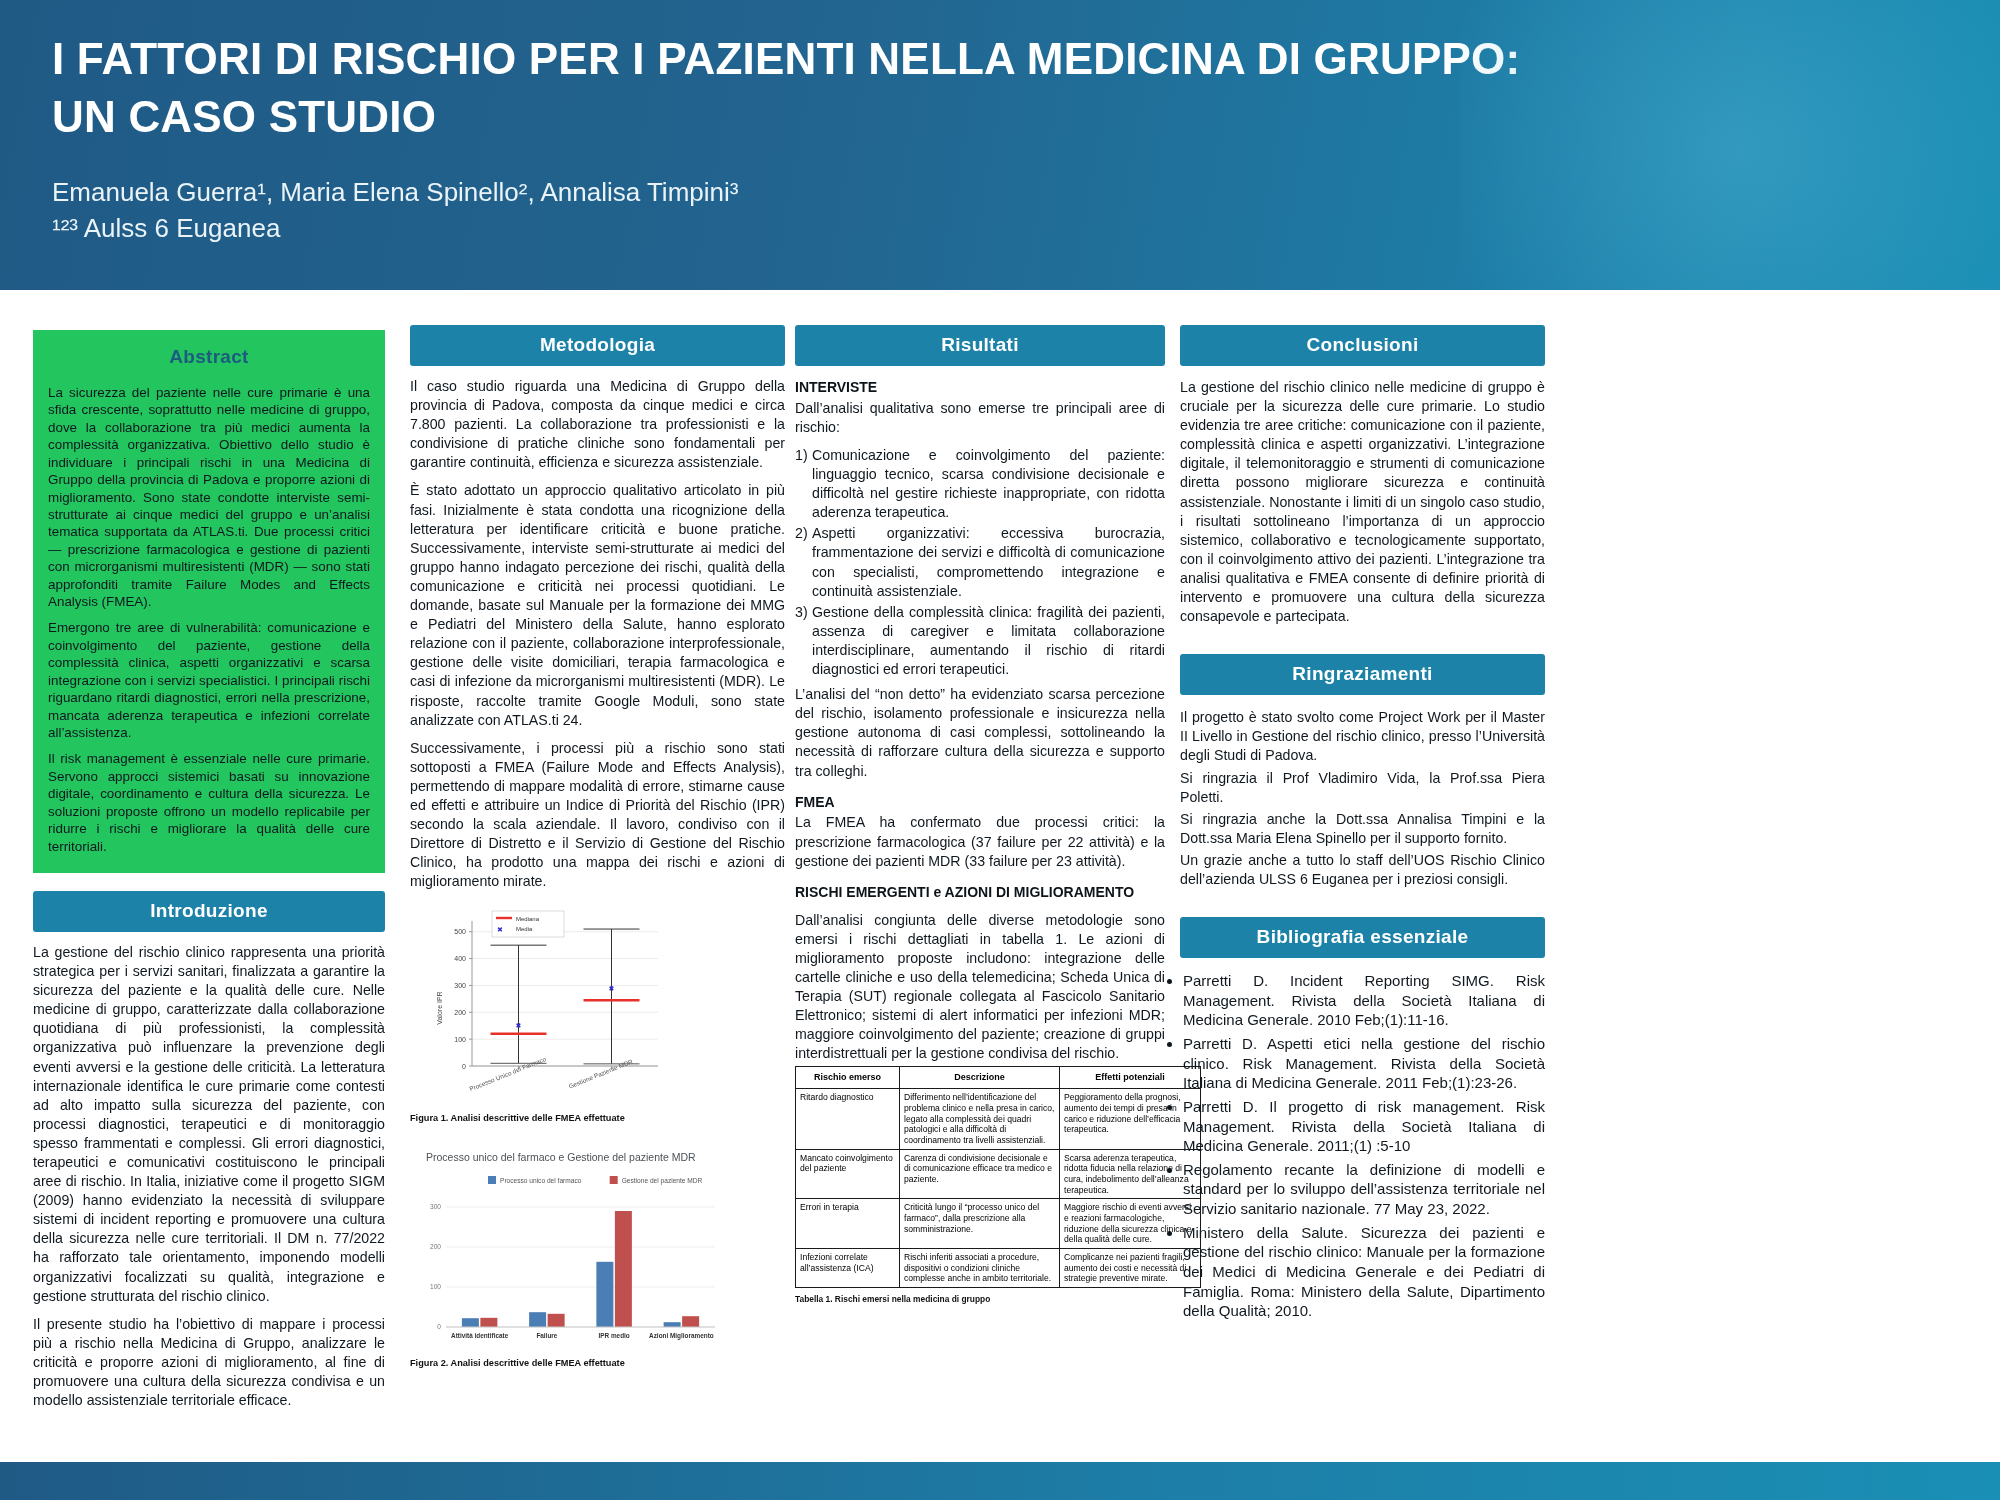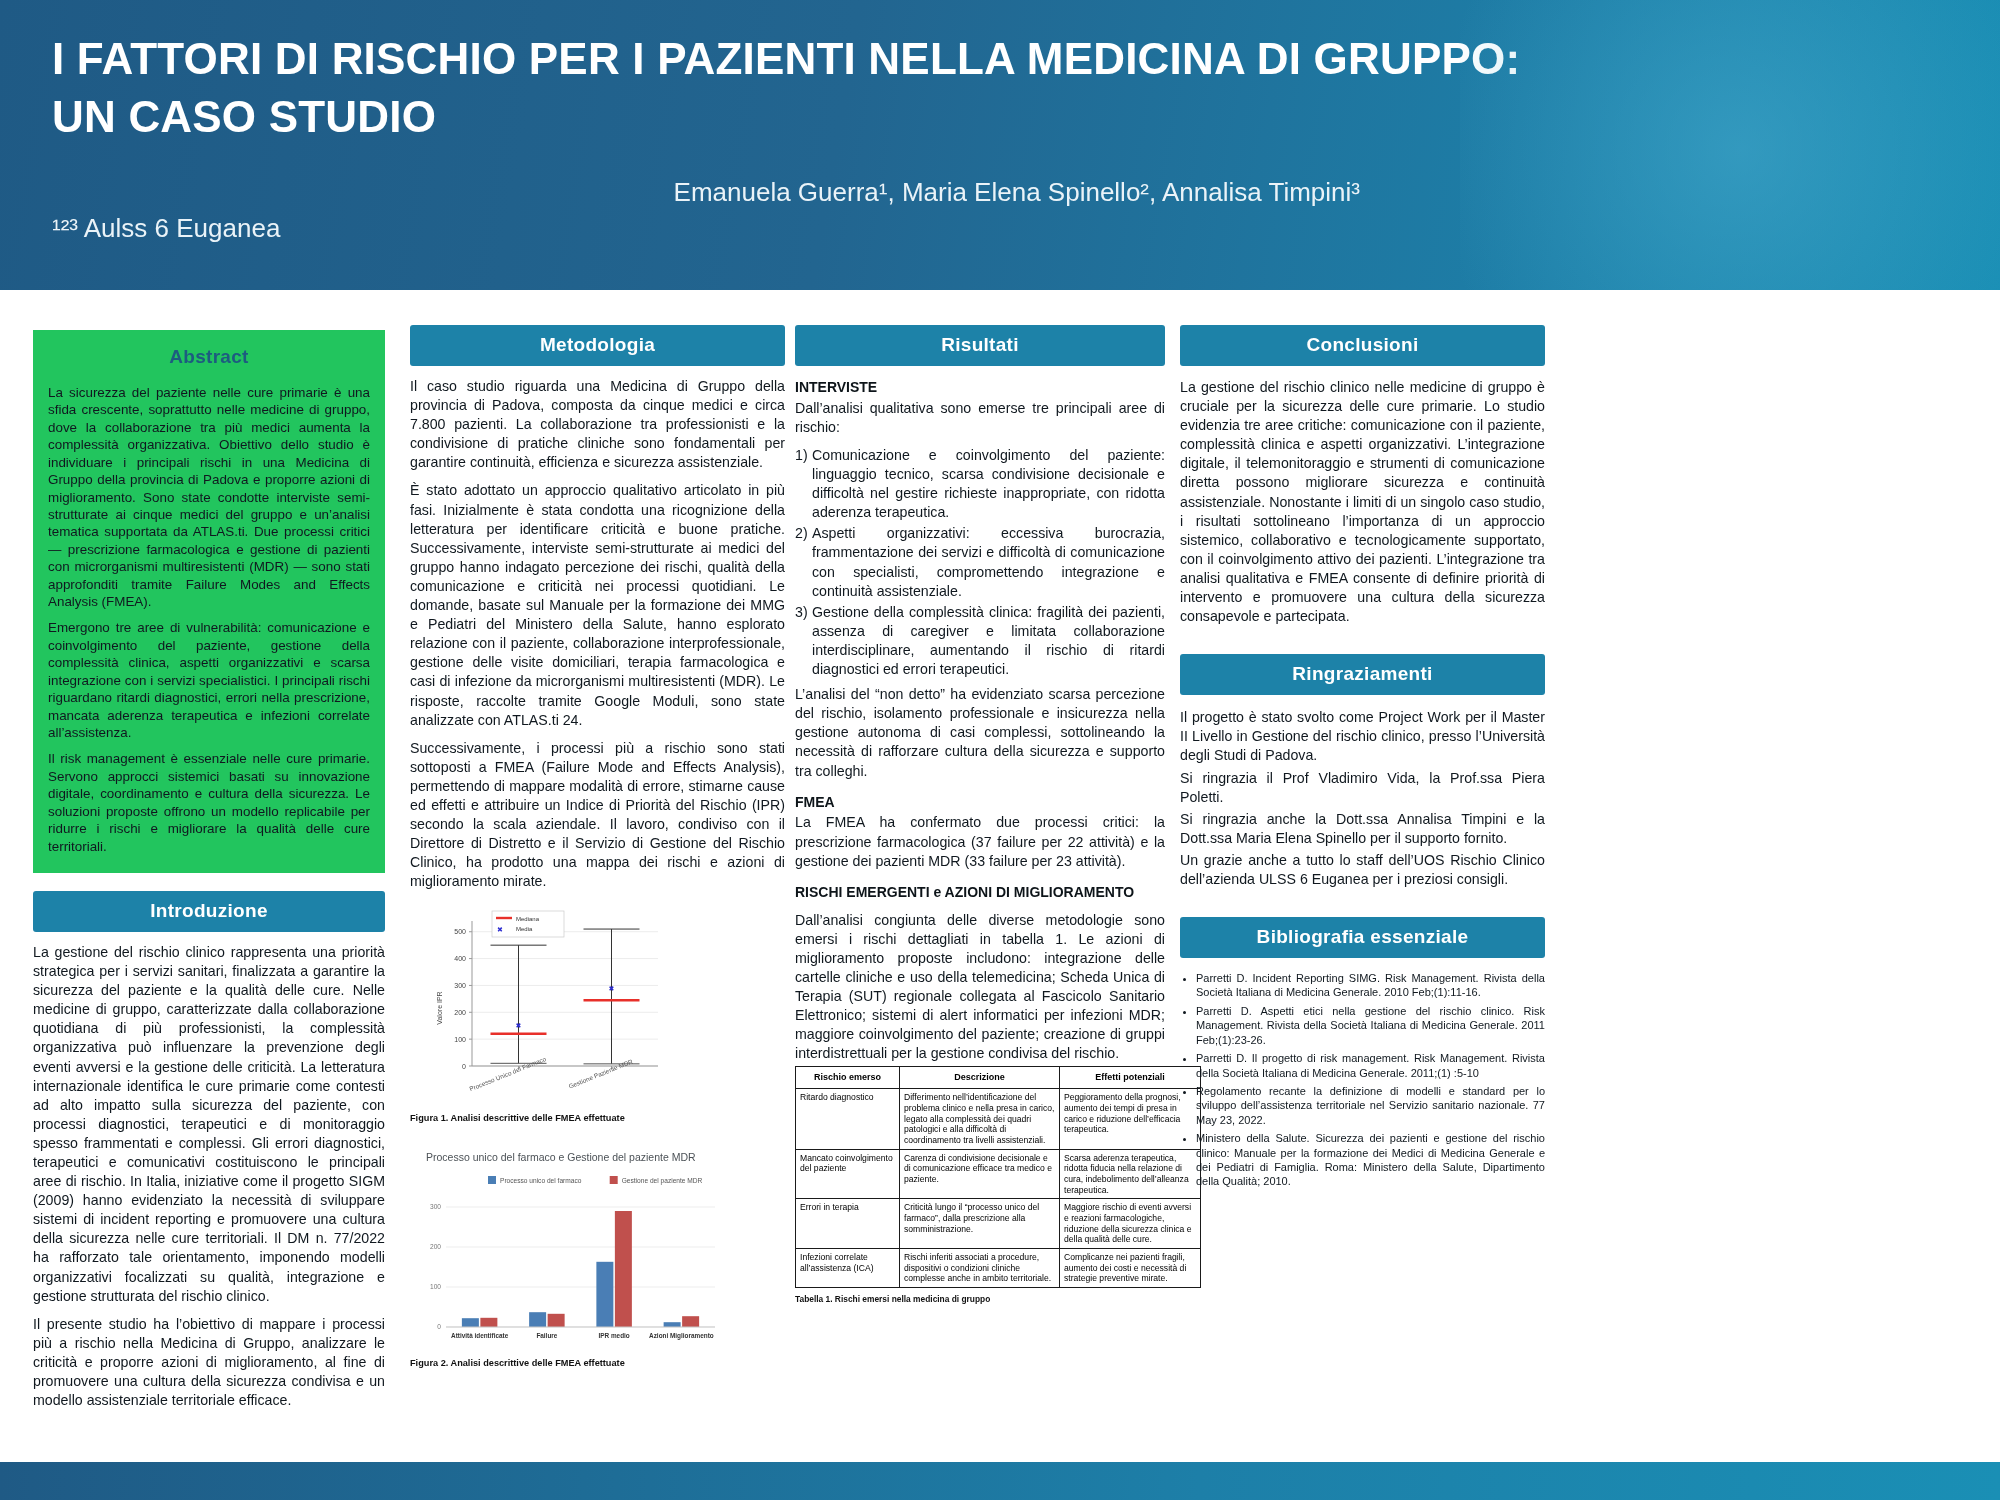--- a/index.html
+++ b/index.html
@@ -20,22 +20,22 @@
   .header:after{
     content:""; position:absolute; right:-160px; top:-120px; width:700px; height:540px;
     background: radial-gradient(circle at 40% 50%, rgba(70,170,205,.55), rgba(70,170,205,0) 62%);
   }
   .poster-title {
     position:absolute; left:52px; top:30px; width:1500px;
     color:#ffffff; font-size:44px; line-height:1.32; font-weight:700;
     letter-spacing:.2px;
   }
   .authors {
-    position:absolute; left:60px; top:175px; width:1300px;
-    color:#eaf3f8; font-size:26px; font-weight:400; line-height:1.32;text-align:right;
+    position:absolute; left:52px; top:175px; width:1300px;
+    color:#eaf3f8; font-size:26px; font-weight:400; line-height:1.32;
   }
   .affil {
     position:absolute; left:52px; top:213px; width:1300px;
     color:#eaf3f8; font-size:26px; font-weight:400;
   }
 
   
   .sec-head {
     background:#1d82a8; color:#ffffff; text-align:center;
     font-size:19px; font-weight:700; letter-spacing:.3px;
@@ -105,22 +105,22 @@
   table.risk col.c2{ width:160px; }
   table.risk col.c3{ width:141px; }
   .tbl-caption{ font-size:8.4px; font-weight:700; margin-top:6px; color:#111; }
 
   
   .col4 { position:absolute; left:1180px; top:325px; width:365px; }
   .col4 .body-text { margin-top:12px; }
   .blk { margin-top:28px; }
   .biblio { margin-top:13px; }
   .biblio li {
-    font-size:11px; line-height:1.31; color:#10181f;
-    margin-bottom:4px; text-align:justify; margin-left:16px;
+    font-size:15px; line-height:1.31; color:#10181f;
+    margin-bottom:4px; text-align:justify; margin-left:3px;
   }
   ul.biblio-list{ list-style: disc; }
 
   
   .footer {
     position:absolute; left:0; bottom:0; width:2000px; height:38px;
     background: linear-gradient(90deg,#1f5a85 0%, #1d7fa8 60%, #1a8fb5 100%);
   }
 </style>
 </head>

